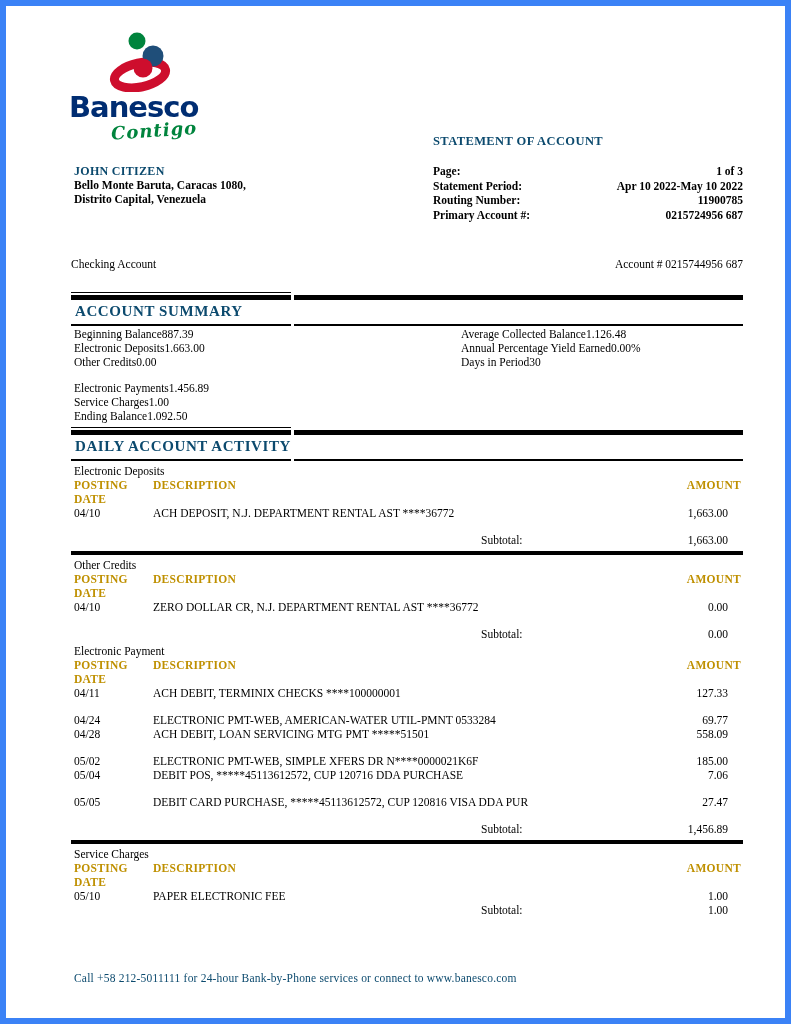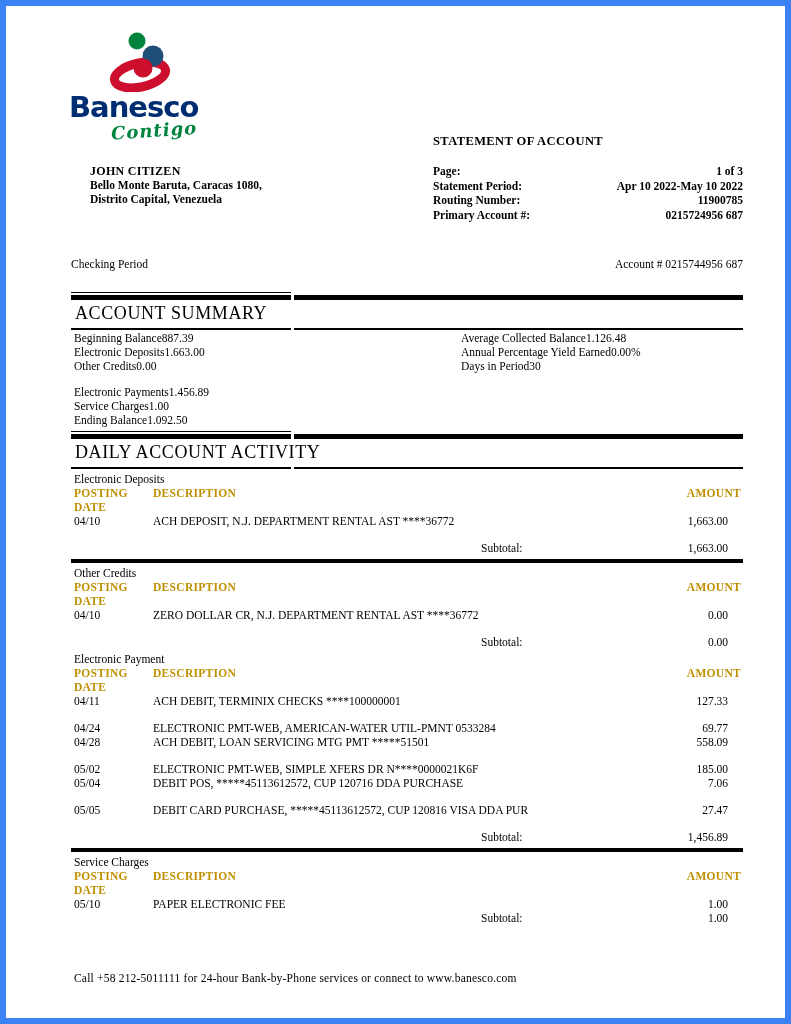--- a/index.html
+++ b/index.html
@@ -14,36 +14,36 @@
   .wordmark{
     font-family:"DejaVu Sans", sans-serif; font-weight:bold; font-size:29px;
     color:#002D72; letter-spacing:-1px; line-height:26px; margin-top:2px;
   }
   .tagline{
     font-family:"DejaVu Serif", serif; font-style:italic; font-weight:bold;
     color:#00843D; font-size:18px; letter-spacing:1px;
     transform:rotate(-4deg); margin:0 0 0 42px; line-height:20px;
   }
   
-  .gold{color:#000000;}
+  .gold{color:#0c4a6e;}
   .stmt-title{position:absolute; top:128px; left:427px; font-weight:bold; font-size:12.5px; letter-spacing:.4px;}
-  .customer{position:absolute; top:158px; left:84px; font-size:11.5px; line-height:14px;}
+  .customer{position:absolute; top:158px; left:68px; font-size:11.5px; line-height:14px;}
   .customer .cname{font-weight:bold; font-size:12px; letter-spacing:.3px;}
   .customer .addr{font-weight:bold;}
   .info{position:absolute; top:158px; left:427px; width:310px; font-size:11.5px; line-height:14.5px; font-weight:bold;}
   .info-row{display:flex; justify-content:space-between;}
   .acct-line{position:absolute; top:252px; left:65px; width:672px; display:flex; justify-content:space-between; font-size:11.5px;}
   
   .tables{position:absolute; top:286px; left:65px; width:672px;}
   .pre-thin{height:1px; width:220px; background:#000; margin-bottom:2px;}
   .bar{position:relative; height:5px; background:#000;}
   .bar::after{content:""; position:absolute; left:220px; top:0; width:3px; height:100%; background:#fff;}
   .thin{position:relative; height:2px; background:#000;}
   .thin::after{content:""; position:absolute; left:220px; top:0; width:3px; height:100%; background:#fff;}
-  .tbl-title{font-weight:normal; font-size:18px; letter-spacing:.6px; padding:3px 0 4px 4px;}
+  .tbl-title{font-weight:bold; font-size:15px; letter-spacing:.6px; padding:3px 0 4px 4px;}
   .sum-cols{display:flex; padding:2px 0 3px 0; font-size:11.5px; line-height:13.8px;}
   .sum-left{width:305px; padding-left:3px; box-sizing:border-box;}
   .sum-right{margin-left:85px; flex:1;}
   .sum-row{display:flex; justify-content:flex-start;font-family:Liberation Serif, serif;}
   .sum-right .sum-row span:last-child{padding-right:15px;}
   .sum-spacer{height:13px;}
   
   .act{font-size:11.5px; line-height:14px;}
   .sec-name{padding-left:3px; margin-top:3px;}
   .trow{display:flex;}
@@ -98,21 +98,21 @@
       <span>Routing Number:</span>
       <span>11900785</span>
     </div>
     <div class="info-row">
       <span>Primary Account #:</span>
       <span>0215724956 687</span>
     </div>
   </div>
 
   <div class="acct-line">
-    <span>Checking Period</span>
+    <span>Checking Account</span>
     <span>Account # 0215744956 687</span>
   </div>
 
   <div class="tables">
 
     <div class="pre-thin"></div>
     <div class="bar"></div>
     <div class="tbl-title gold">ACCOUNT SUMMARY</div>
     <div class="thin"></div>
 

